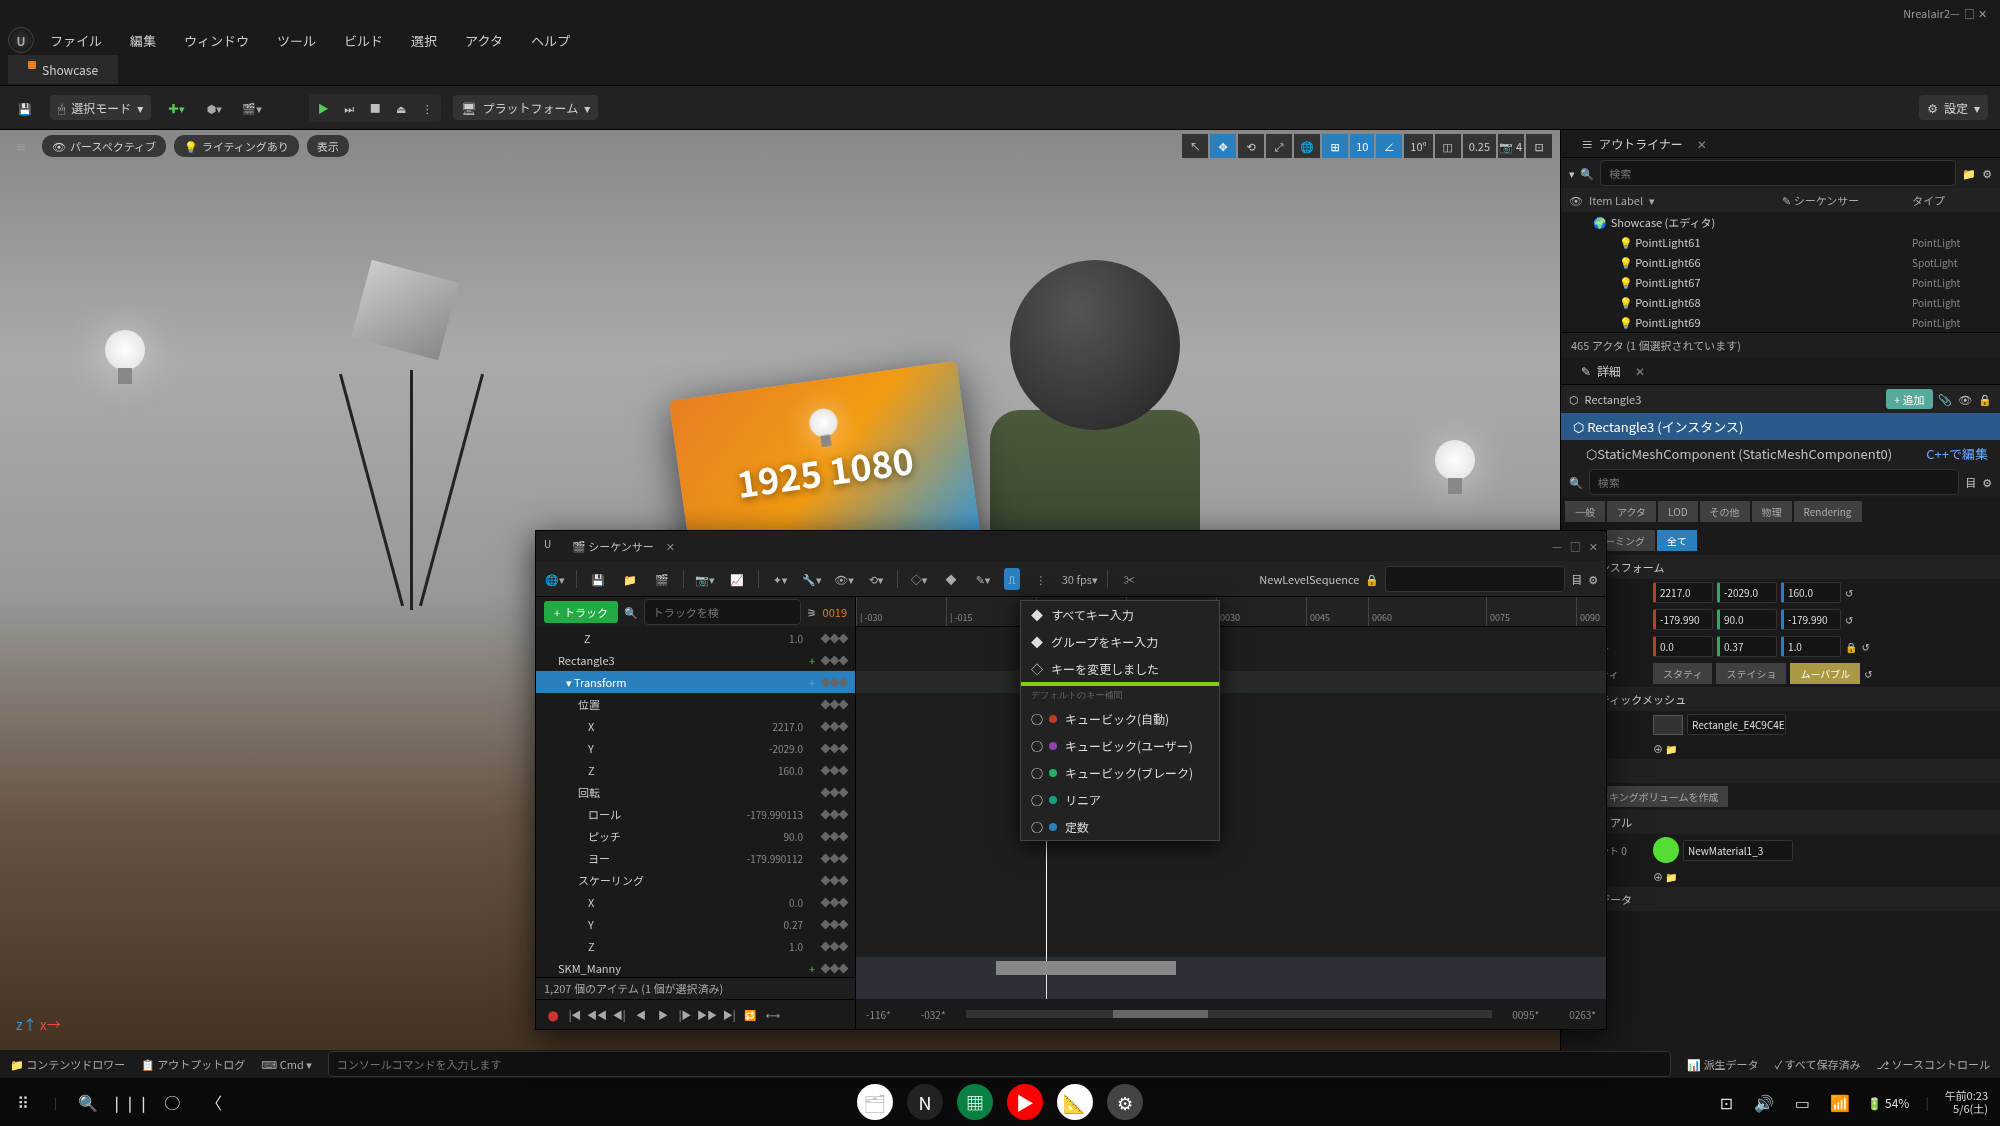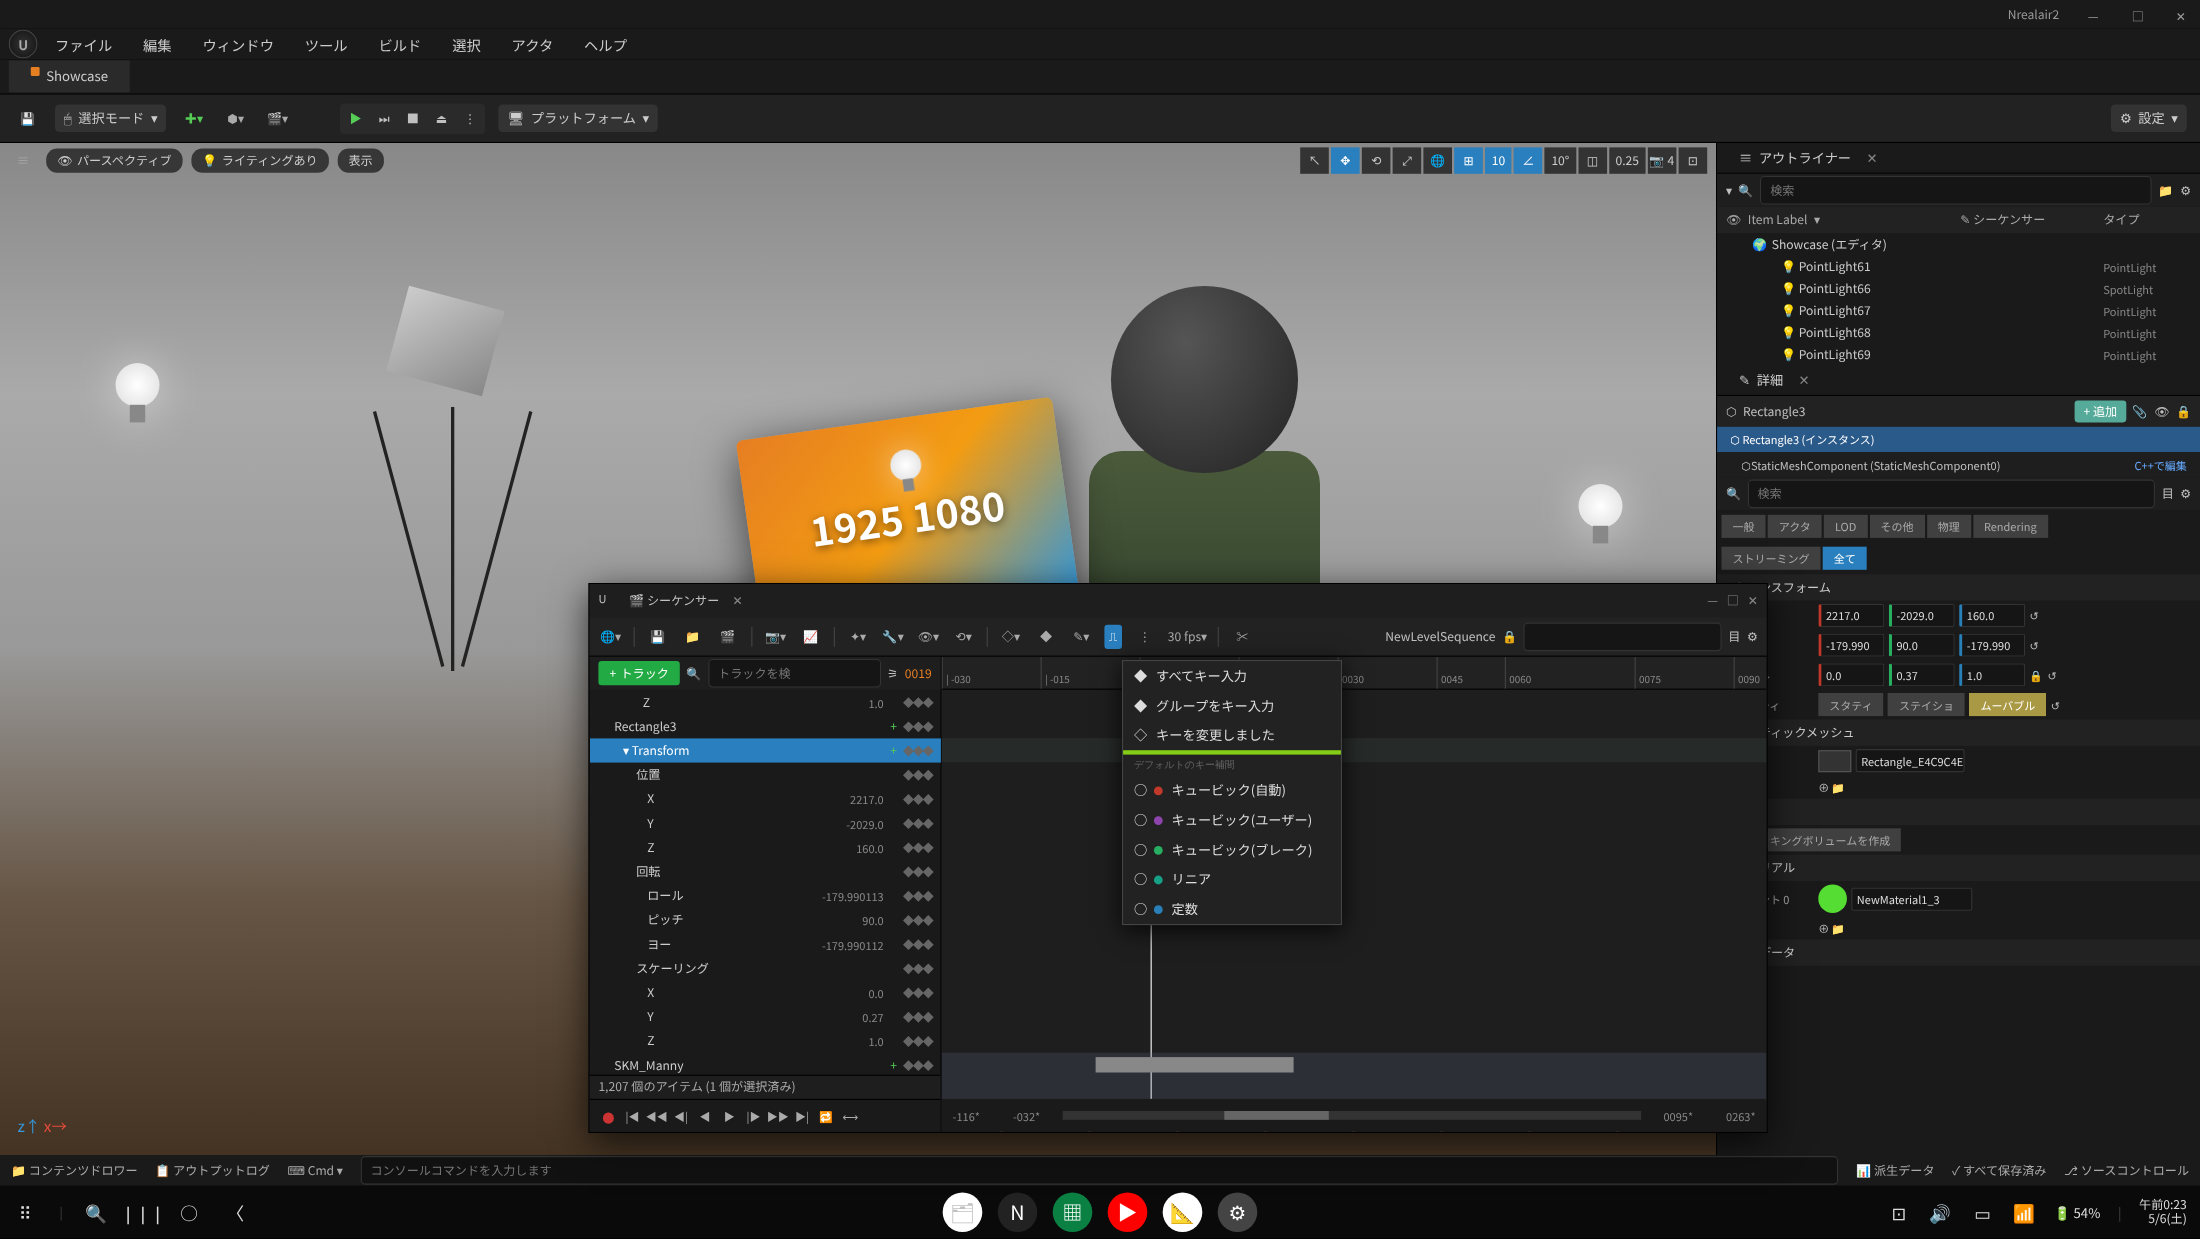--- a/index.html
+++ b/index.html
@@ -1,18 +1,18 @@
 <!DOCTYPE html>
 <html><head>
 <meta charset="utf-8">
 <style>
 * { margin:0; padding:0; box-sizing:border-box; font-family:"Segoe UI","Noto Sans JP",sans-serif; }
 body { background:#000; color:#c0c0c0; font-size:11px; overflow:hidden; width:2000px; height:1126px; position:relative; }
 .titlebar { height:26px; background:#1a1a1a; display:flex; align-items:center; padding:0 8px; }
-.titlebar-right { margin-left:auto; display:flex; gap:26px; align-items:flex-end; color:#999; }
+.titlebar-right { margin-left:auto; display:flex; gap:0; align-items:flex-start; color:#999; }
 .win-btn { width:14px; height:14px; display:inline-block; color:#999; }
 .menubar { height:28px; background:#1a1a1a; display:flex; align-items:center; padding:0 8px; gap:4px; }
 .menubar .logo { width:26px; height:26px; border-radius:50%; background:radial-gradient(circle,#333,#111); border:1px solid #444; display:flex; align-items:center; justify-content:center; color:#aaa; font-weight:bold; font-size:12px; }
 .menu-item { padding:4px 12px; color:#ccc; cursor:pointer; font-size:13px; }
 .tabbar { height:32px; background:#1a1a1a; display:flex; align-items:center; padding:0 8px; border-bottom:1px solid #000; }
 .tab { padding:6px 20px; background:#2a2a2a; color:#ccc; font-size:12px; display:flex; align-items:flex-start; gap:6px; }
 .tab .dot { width:8px; height:8px; background:#e67e22; border-radius:1px; }
 .toolbar { height:44px; background:#222; display:flex; align-items:center; padding:0 12px; gap:12px; border-bottom:1px solid #000; }
 .tool-btn { padding:4px 8px; background:#333; border-radius:4px; display:flex; align-items:center; gap:6px; color:#ccc; font-size:12px; }
 .icon-btn { width:26px; height:26px; display:flex; align-items:center; justify-content:center; color:#aaa; cursor:pointer; }
@@ -41,21 +41,21 @@
 .col-header .c3 { width:80px; }
 .tree { flex:0 0 auto; overflow:auto; font-size:11px; max-height:130px; }
 .tree-row { height:20px; display:flex; align-items:center; padding:0 8px; color:#ccc; }
 .tree-row .name { flex:1; display:flex; align-items:center; gap:4px; }
 .tree-row .type { width:80px; color:#888; font-size:10px; }
 .indent { display:inline-block; }
 .status-line { padding:4px 10px; background:#1e1e1e; font-size:11px; color:#aaa; border-top:1px solid #000; }
 .detail-row { display:flex; align-items:center; padding:4px 8px; gap:6px; font-size:11px; }
 .detail-row.head { background:#222; }
 .btn-add { background:#5a9; color:#fff; padding:2px 8px; border-radius:3px; font-size:11px; }
-.comp-row { padding:4px 12px; background:#1e1e1e; font-size:10px; }
+.comp-row { padding:4px 12px; background:#1e1e1e; font-size:13px; }
 .comp-row.sel { background:#2a5a8a; color:#fff; }
 .filter-tabs { display:flex; gap:2px; padding:4px; background:#1a1a1a; font-size:10px; }
 .filter-tab { padding:3px 10px; background:#404040; color:#aaa; }
 .filter-tab.active { background:#2a7fbf; color:#fff; }
 .prop-section { padding:4px 8px; background:#222; font-size:11px; color:#ccc; }
 .prop-row { display:flex; align-items:center; padding:3px 8px; gap:4px; font-size:10px; }
 .prop-row .label { width:80px; color:#aaa; }
 .numfield { background:#151515; border:1px solid #333; padding:2px 4px; color:#ddd; font-size:10px; width:60px; text-align:left; border-radius:2px; }
 .numfield.x { border-left:3px solid #c0392b; }
 .numfield.y { border-left:3px solid #27ae60; }
@@ -266,20 +266,21 @@
           <div class="tree-row">
             <span class="name"><span class="indent" style="width:46px"></span>💡 PointLight68</span>
             <span class="type">PointLight</span>
           </div>
           <div class="tree-row">
             <span class="name"><span class="indent" style="width:46px"></span>💡 PointLight69</span>
             <span class="type">PointLight</span>
           </div>
         </div>
     </div>
+    <div class="status-line">465 アクタ (1 個選択されています)</div>
 
     <div class="panel-tab">
       <div class="panel-tab-item">✎ <span>詳細</span><span class="x">✕</span></div>
     </div>
     <div class="detail-row head">
       <span>⬡</span>
         <span style="flex:1">Rectangle3</span>
       <span class="btn-add">+ <span>追加</span></span>
       <span>📎</span>
       <span>👁</span>

